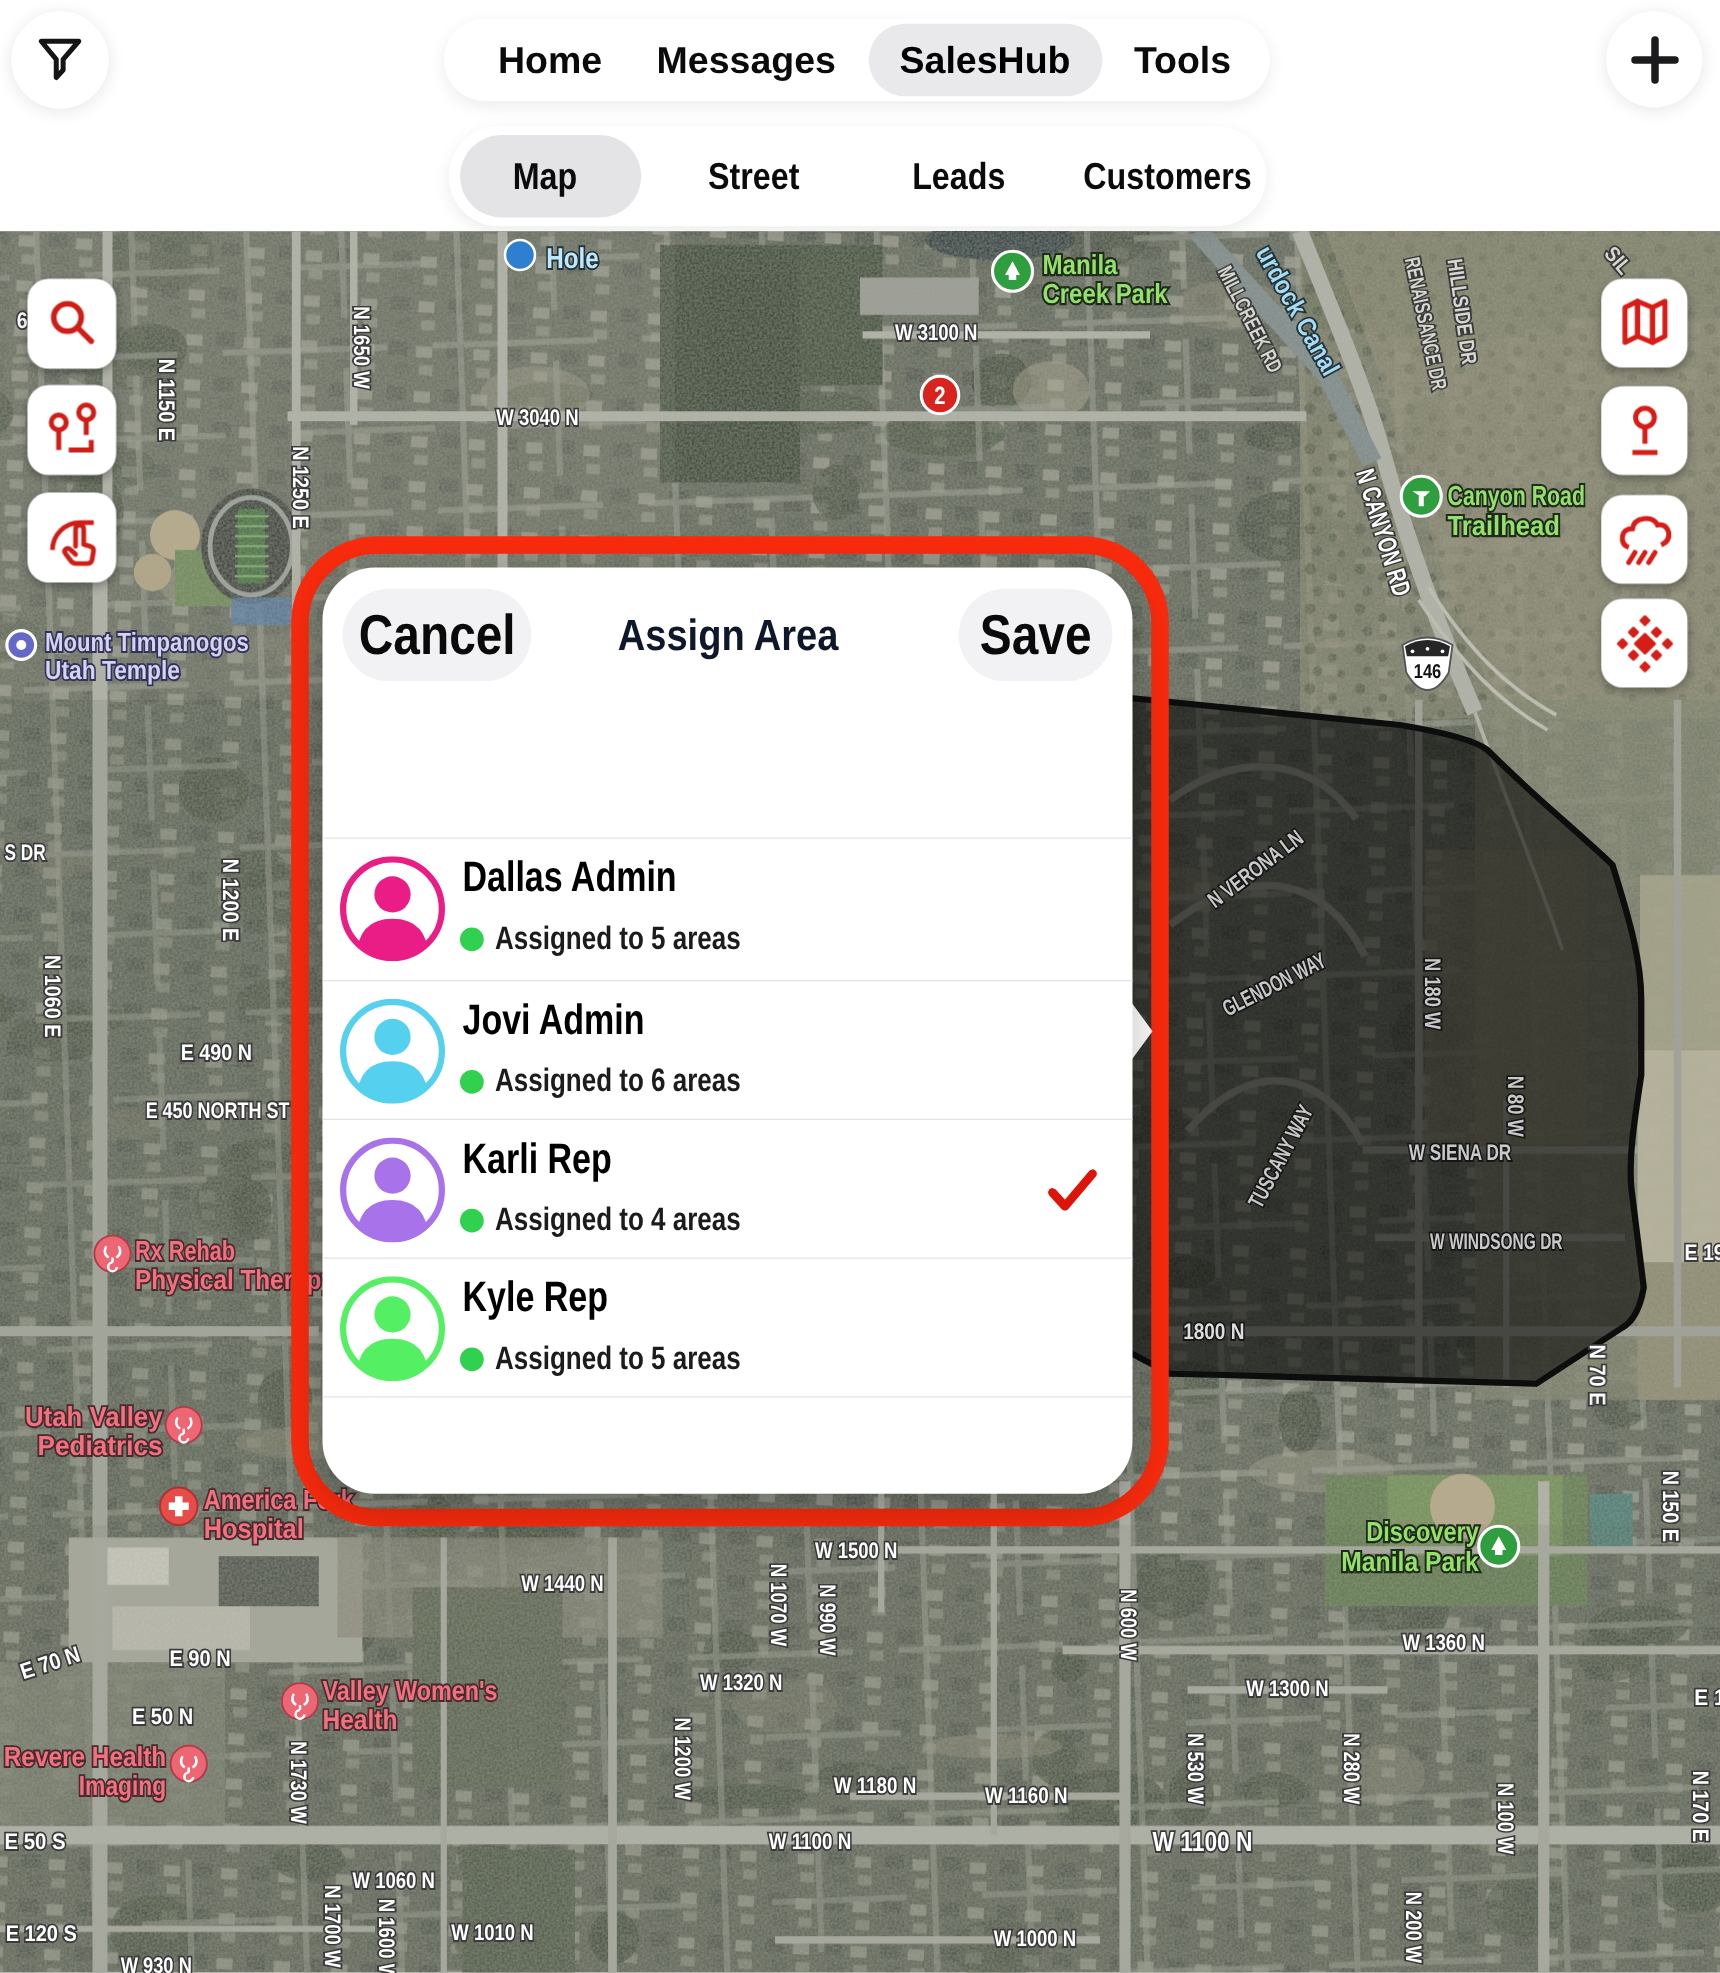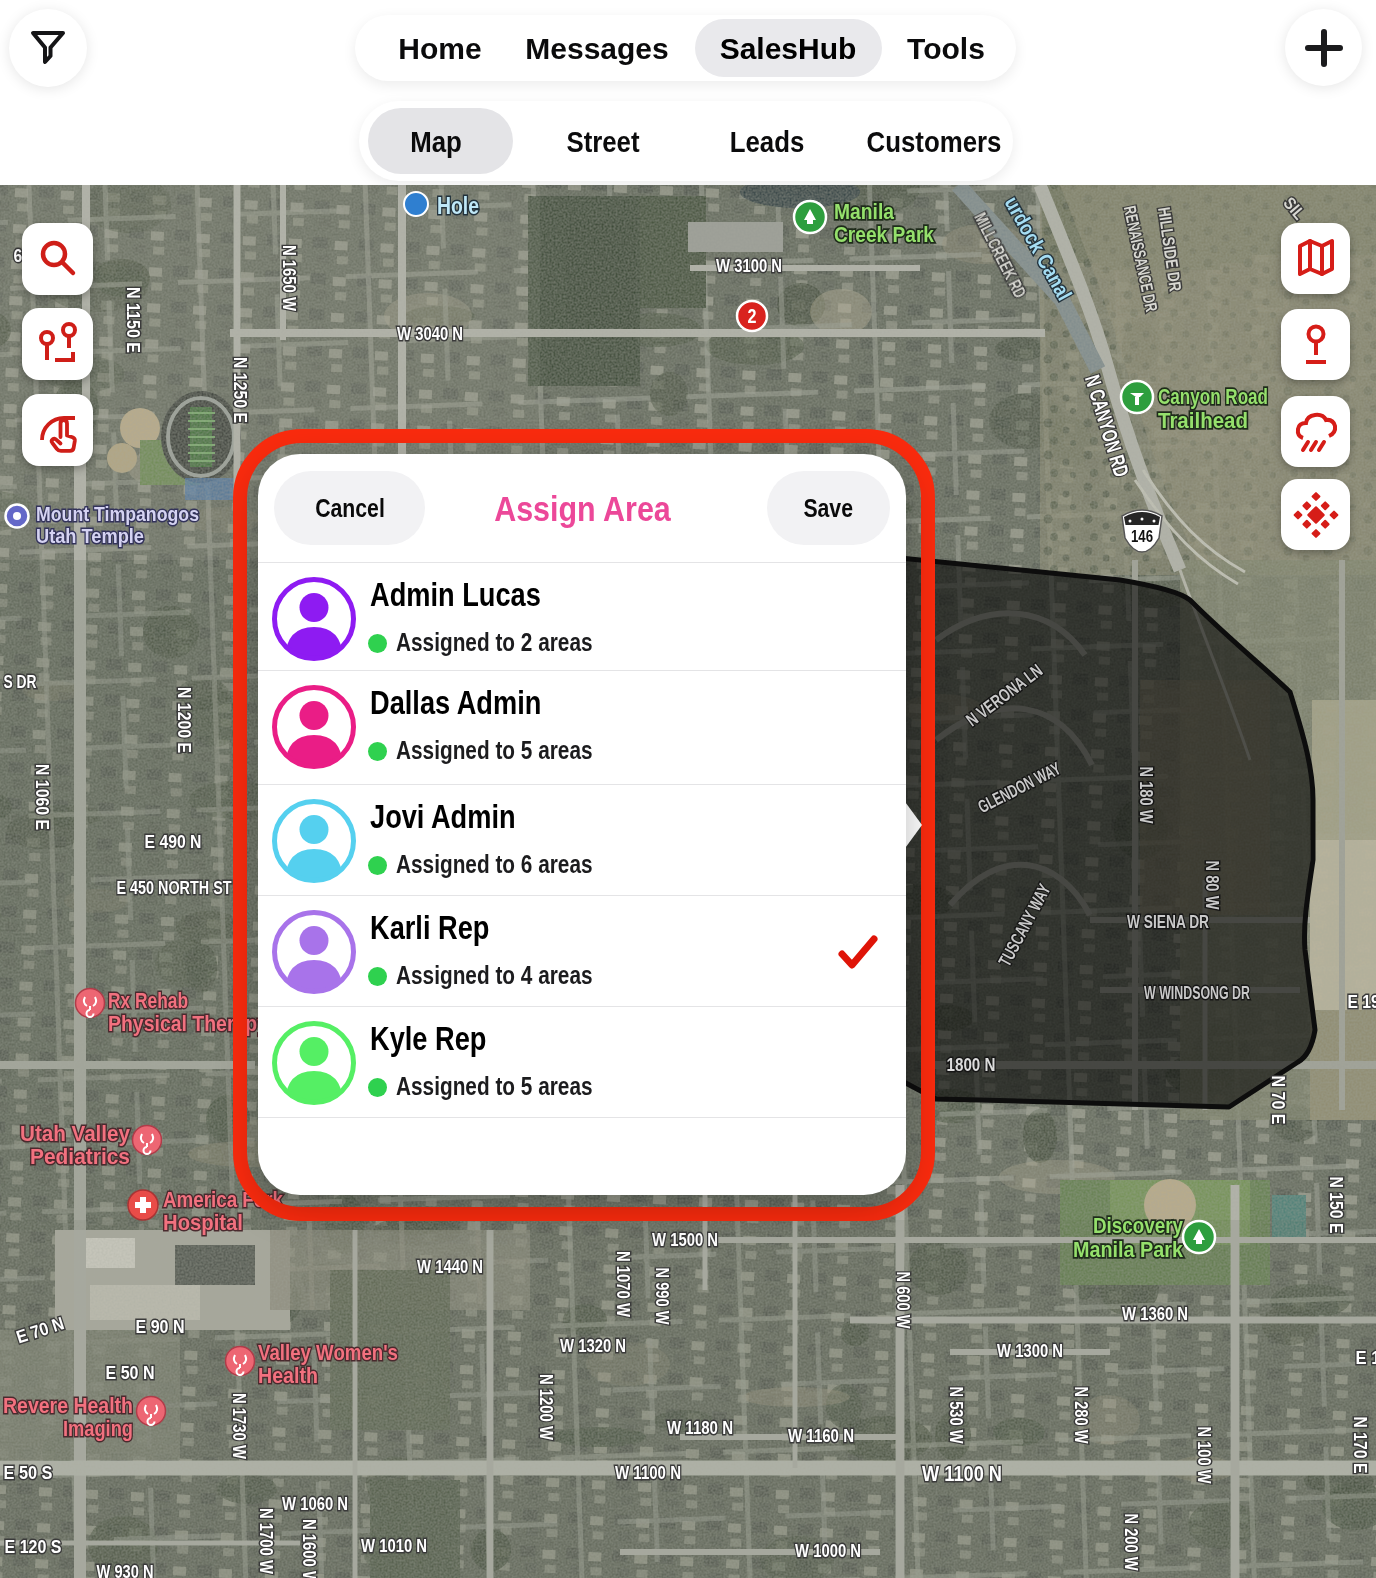--- a/index.html
+++ b/index.html
@@ -12,21 +12,21 @@
   .pill{position:absolute;background:#fff;box-shadow:0 4px 14px rgba(0,0,0,.08);}
   .navtxt{position:absolute;transform:translate(-50%,-50%);font-weight:700;font-size:30px;color:#0b0b0c;white-space:nowrap;}
   
   .sqBtn{position:absolute;background:#fff;border-radius:17px;
     box-shadow:0 3px 8px rgba(0,0,0,.30);display:flex;align-items:center;justify-content:center;}
   
   #modal{position:absolute;left:258px;top:454px;width:648px;height:741px;background:#fff;
     border-radius:42px;box-shadow:0 12px 40px rgba(0,0,0,.25);}
   #modalArrow{position:absolute;left:903px;top:799px;width:0;height:0;border-top:26px solid transparent;border-bottom:26px solid transparent;border-left:19px solid #fff;}
   .hpill{position:absolute;background:#f2f2f4;border-radius:37px;display:flex;align-items:center;justify-content:center;
-    font-weight:700;font-size:25px;color:#0a0a0a;}
+    font-weight:700;font-size:45px;color:#0a0a0a;}
   .mrow{position:absolute;left:0;width:648px;height:111px;border-top:1px solid #e4e4e6;}
   .avatar{position:absolute;left:14px;top:14px;}
   .rname{position:absolute;left:112px;top:12px;font-size:34px;font-weight:700;color:#000;white-space:nowrap;transform:scaleX(.80);transform-origin:0 50%;}
   .rsub{position:absolute;left:138px;top:64px;font-size:26px;font-weight:700;color:#1c1c1e;white-space:nowrap;transform:scaleX(.80);transform-origin:0 50%;}
   .gdot{position:absolute;left:110px;top:71px;width:19px;height:19px;border-radius:50%;background:#2fd14f;}
 </style>
 </head>
 <body>
 
 <div class="abs" style="left:0;top:185px;width:1376px;height:1393px;filter:blur(0.4px);">
@@ -468,40 +468,23 @@
 </div>
 
 <div id="modalArrow"></div>
 <div id="modal">
   <div class="hpill" style="left:16px;top:17px;width:151px;height:74px;">
       <span style="transform:scaleX(.85)">Cancel</span>
     </div>
   <div class="hpill" style="left:509px;top:17px;width:123px;height:74px;">
       <span style="transform:scaleX(.85)">Save</span>
     </div>
-  <div class="abs" style="left:0;top:0;width:648px;height:109px;display:flex;align-items:center;justify-content:center;font-weight:700;font-size:35px;color:#ec4899;">
+  <div class="abs" style="left:0;top:0;width:648px;height:109px;display:flex;align-items:center;justify-content:center;font-weight:700;font-size:35px;color:#0f172a;">
       <span style="transform:scaleX(.87)">Assign Area</span>
     </div>
-  <div class="mrow" style="top:108px;">
-    <div class="avatar"><svg width="84" height="84" viewBox="0 0 84 84">
-          <defs>
-            <clipPath id="ac1">
-              <circle cx="42" cy="42" r="39"></circle>
-            </clipPath>
-          </defs>
-          <g clip-path="url(#ac1)">
-            <circle cx="42" cy="30.5" r="14.5" fill="#8e1bf2"></circle>
-            <path d="M13 84 Q13 50 42 50 Q71 50 71 84 Z" fill="#8e1bf2"></path>
-          </g>
-          <circle cx="42" cy="42" r="39.5" fill="none" stroke="#8e1bf2" stroke-width="5"></circle>
-        </svg></div>
-    <div class="rname">Admin Lucas</div>
-      <div class="gdot"></div>
-      <div class="rsub">Assigned to 2 areas</div>
-  </div>
   <div class="mrow" style="top:216px;">
     <div class="avatar"><svg width="84" height="84" viewBox="0 0 84 84">
           <defs>
             <clipPath id="ac2">
               <circle cx="42" cy="42" r="39"></circle>
             </clipPath>
           </defs>
           <g clip-path="url(#ac2)">
             <circle cx="42" cy="30.5" r="14.5" fill="#ea1d86"></circle>
             <path d="M13 84 Q13 50 42 50 Q71 50 71 84 Z" fill="#ea1d86"></path>

